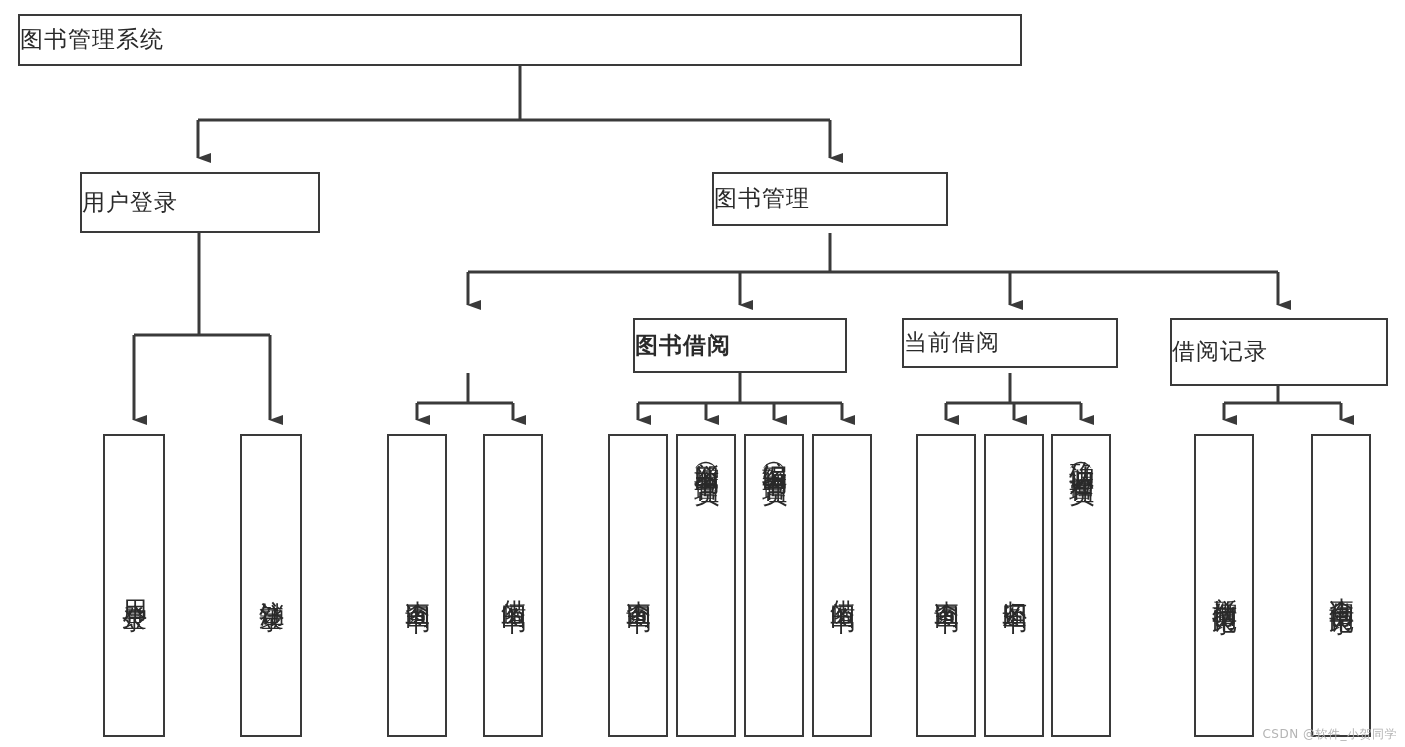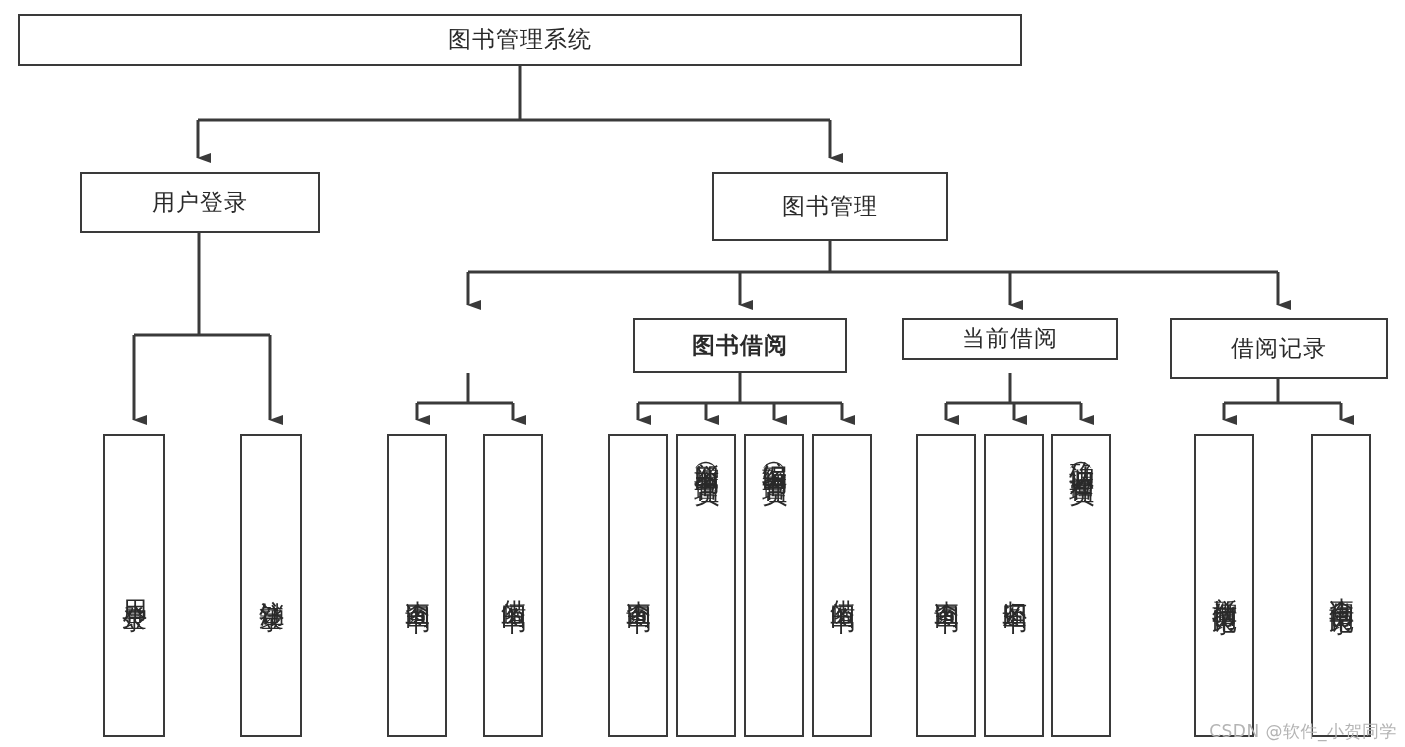--- a/index.html
+++ b/index.html
@@ -21,21 +21,21 @@
     width:1405px;height:747px;
     pointer-events:none;
   }
   .node{
     position:absolute;
     box-sizing:border-box;
     background:#ffffff;
     border:2px solid #3a3a3a;
     display:flex;
     align-items:center;
-    justify-content:center;
+    justify-content:flex-start;
     color:#2a2a2a;
     z-index:2;
   }
   .node .label{
     font-size:22px;
     line-height:1.1;
     letter-spacing:1px;
     white-space:nowrap;
   }
   
@@ -55,21 +55,21 @@
     white-space:nowrap;
     -webkit-text-orientation:upright;
   }
   .node.vertical.mid{
     align-items:center;
     padding-top:0;
   }
   .watermark{
     position:absolute;
     right:8px;bottom:4px;
-    font-size:17px;
+    font-size:12px;
     color:#b4b4b4;
     letter-spacing:0.5px;
     white-space:nowrap;
     z-index:3;
     font-family:"DejaVu Sans","Liberation Sans",sans-serif;
   }
 </style>
 </head>
 <body>
 
@@ -140,34 +140,34 @@
   </svg>
 
   <div class="node horizontal" style="left:18px;top:14px;width:1004px;height:52px;">
     <span class="label">图书管理系统</span>
   </div>
 
   <div class="node horizontal" style="left:80px;top:172px;width:240px;height:61px;">
     <span class="label">用户登录</span>
   </div>
 
-  <div class="node horizontal" style="left:712px;top:172px;width:236px;height:69px;">
+  <div class="node horizontal" style="left:712px;top:172px;width:236px;height:54px;">
     <span class="label">图书管理</span>
   </div>
 
 
   <div class="node horizontal" style="left:633px;top:318px;width:214px;height:55px;font-weight:bold;">
     <span class="label">图书借阅</span>
   </div>
 
-  <div class="node horizontal" style="left:902px;top:318px;width:216px;height:42px;">
+  <div class="node horizontal" style="left:902px;top:318px;width:216px;height:50px;">
     <span class="label">当前借阅</span>
   </div>
 
-  <div class="node horizontal" style="left:1170px;top:318px;width:218px;height:61px;">
+  <div class="node horizontal" style="left:1170px;top:318px;width:218px;height:68px;">
     <span class="label">借阅记录</span>
   </div>
 
   <div class="node vertical mid" style="left:103px;top:434px;width:62px;height:303px;">
     <span class="label">用户登录</span>
   </div>
 
   <div class="node vertical mid" style="left:240px;top:434px;width:62px;height:303px;">
     <span class="label">注销登录</span>
   </div>

